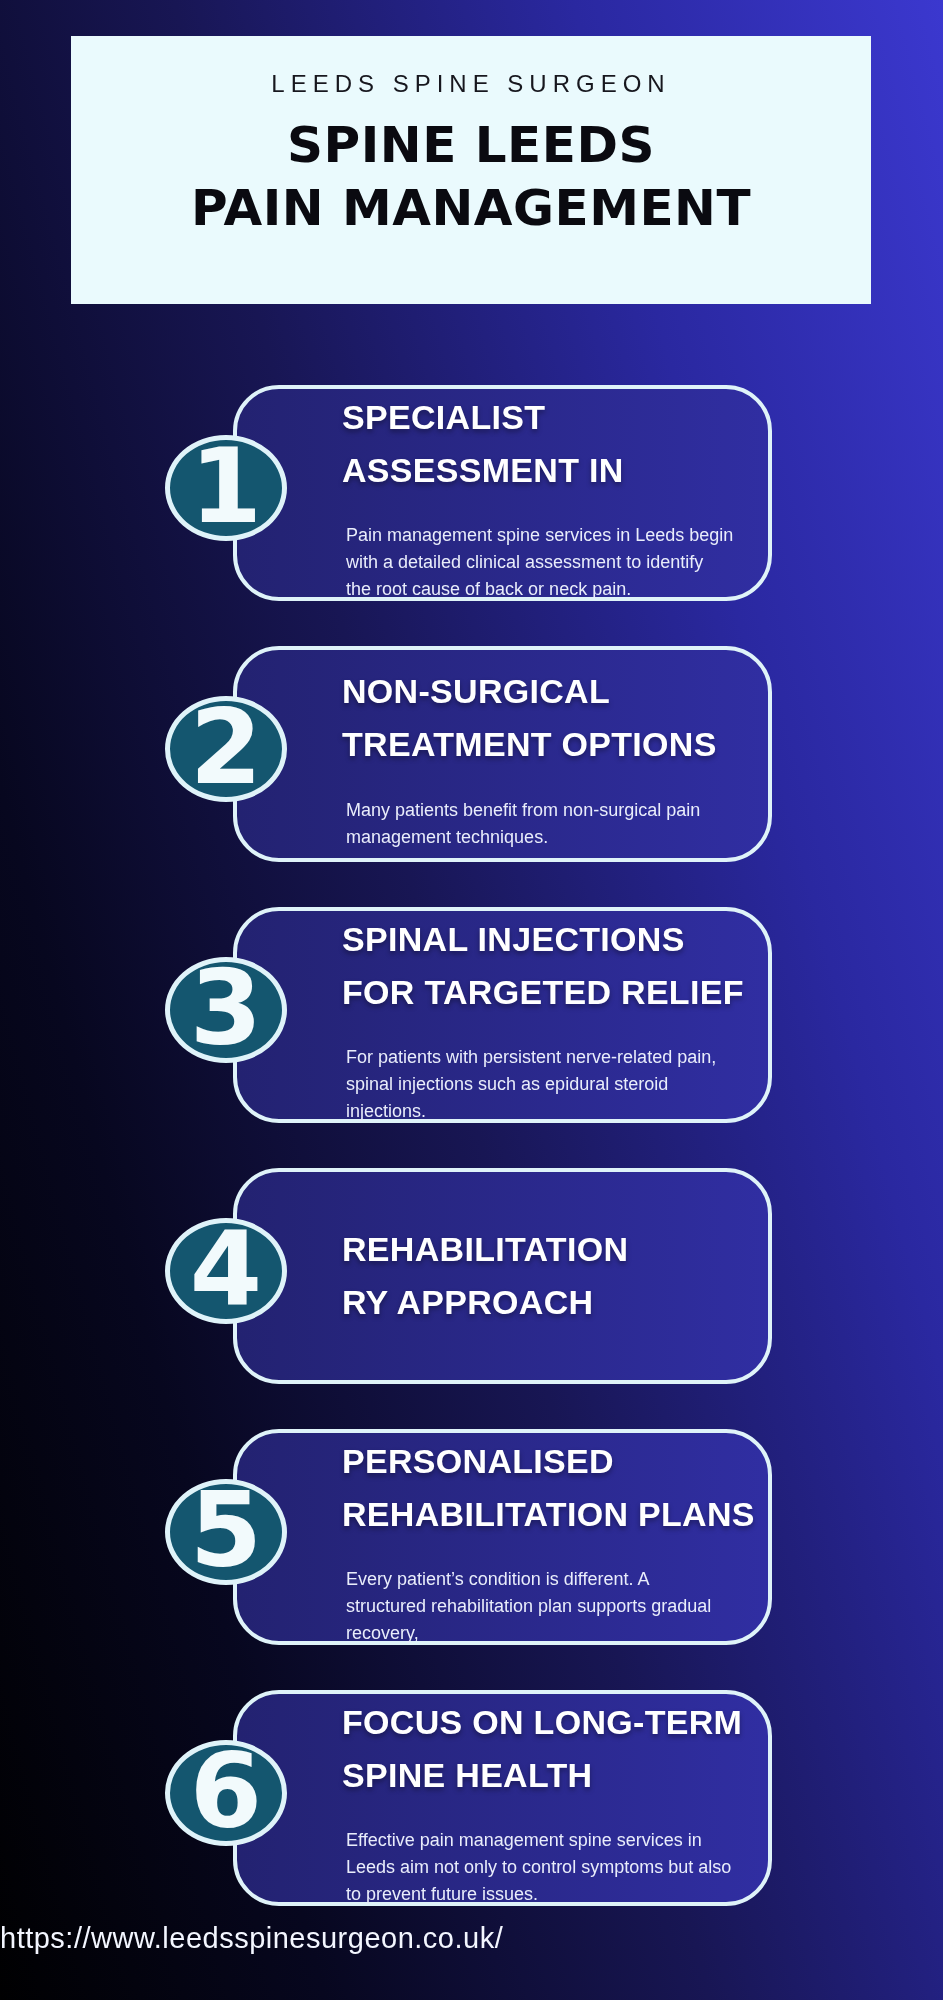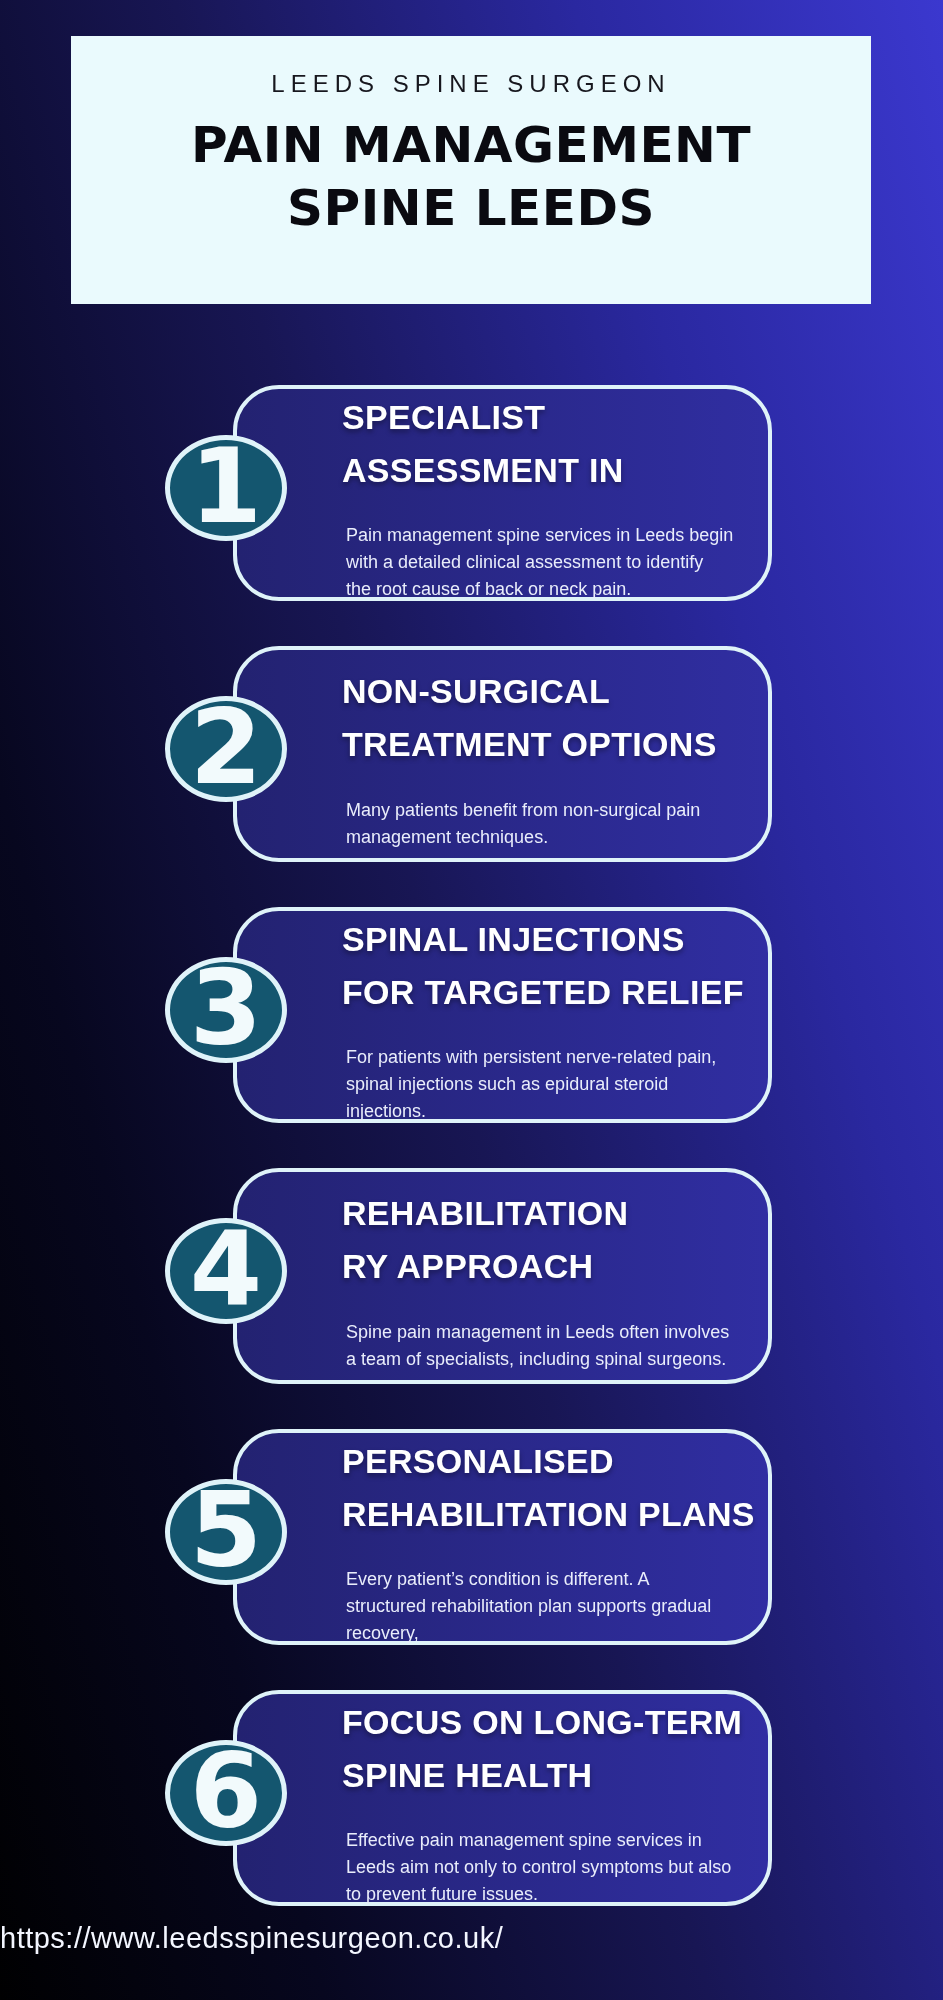--- a/index.html
+++ b/index.html
@@ -106,22 +106,22 @@
   }
 </style>
 </head>
 <body>
 
 <div class="page">
 
   <header class="header">
     <div class="brand">LEEDS SPINE SURGEON</div>
     <h1 class="main-title">
+      <span class="line">SPINE LEEDS</span>
       <span class="line">PAIN MANAGEMENT</span>
-      <span class="line">SPINE LEEDS</span>
     </h1>
   </header>
 
   <main class="steps">
 
     <section class="card">
       <div class="badge">
         <span class="num">1</span>
       </div>
       <h2 class="title">
@@ -165,24 +165,20 @@
     </section>
 
     <section class="card">
       <div class="badge">
         <span class="num">4</span>
       </div>
       <h2 class="title">
         <span class="tline">REHABILITATION</span>
         <span class="tline">RY APPROACH</span>
       </h2>
-      <p class="body">
-        <span class="bline">Spine pain management in Leeds often involves</span>
-        <span class="bline">a team of specialists, including spinal surgeons.</span>
-      </p>
     </section>
 
     <section class="card">
       <div class="badge">
         <span class="num">5</span>
       </div>
       <h2 class="title">
         <span class="tline">PERSONALISED</span>
         <span class="tline">REHABILITATION PLANS</span>
       </h2>

